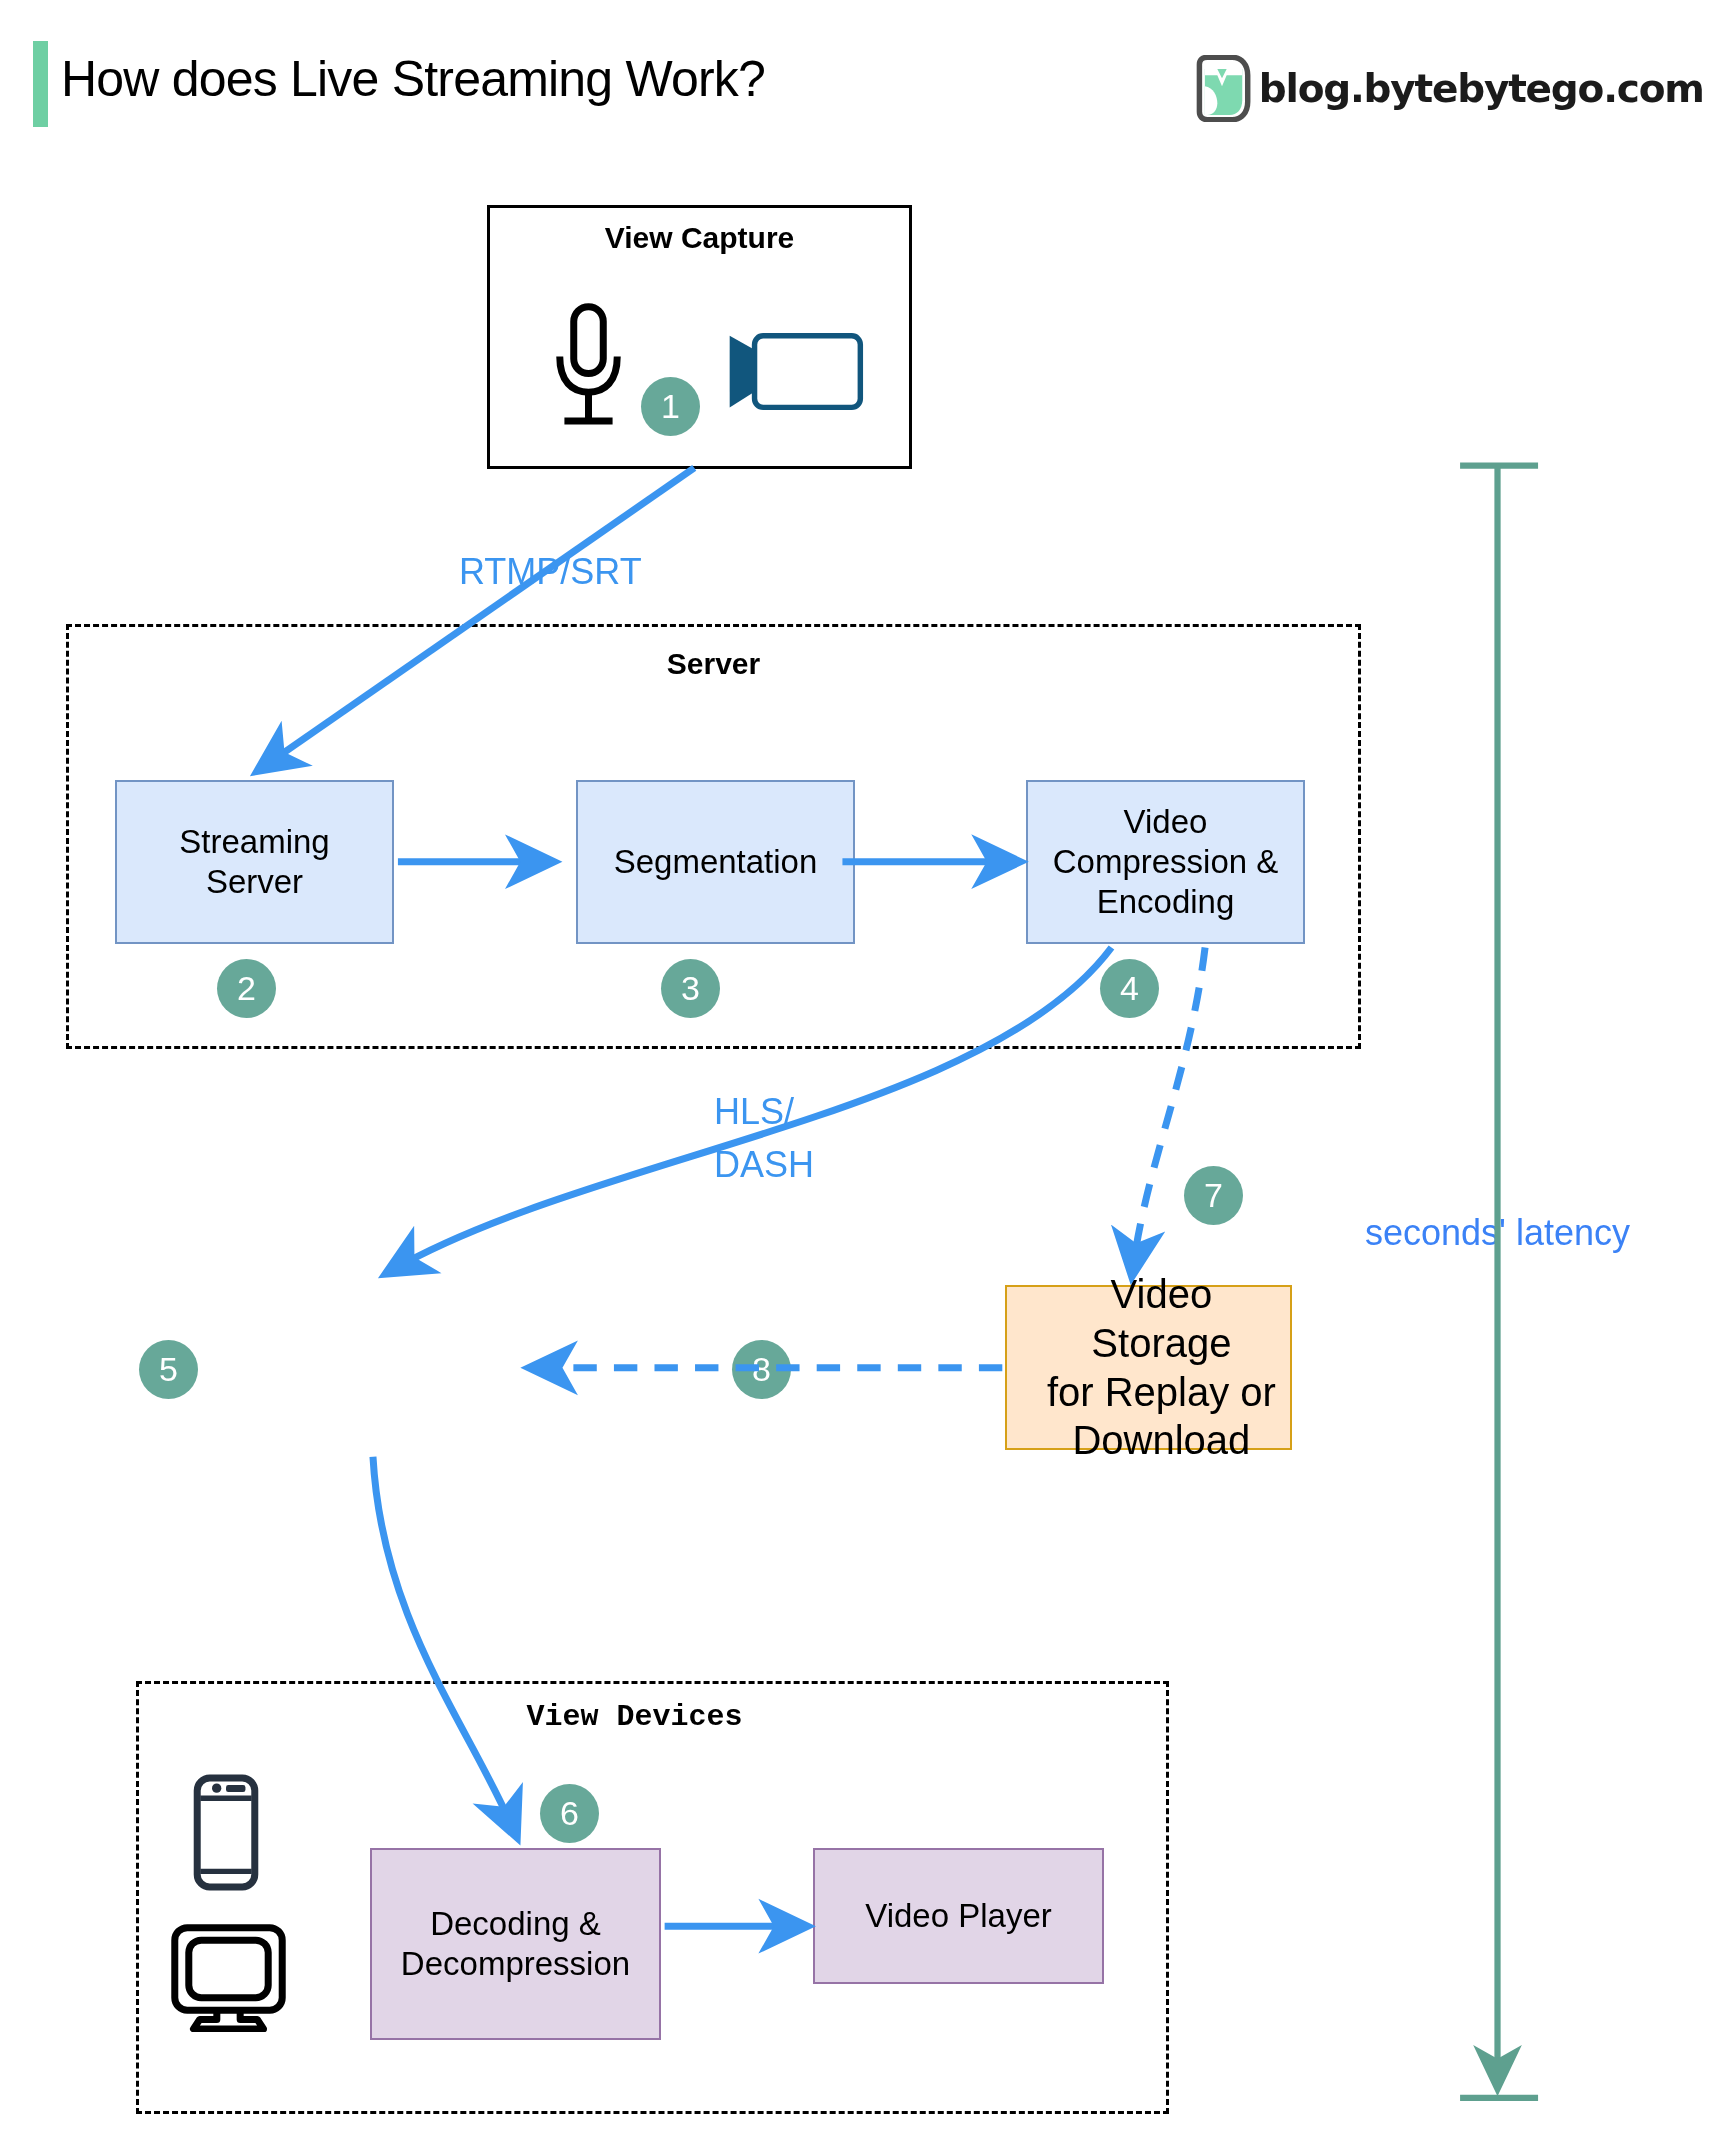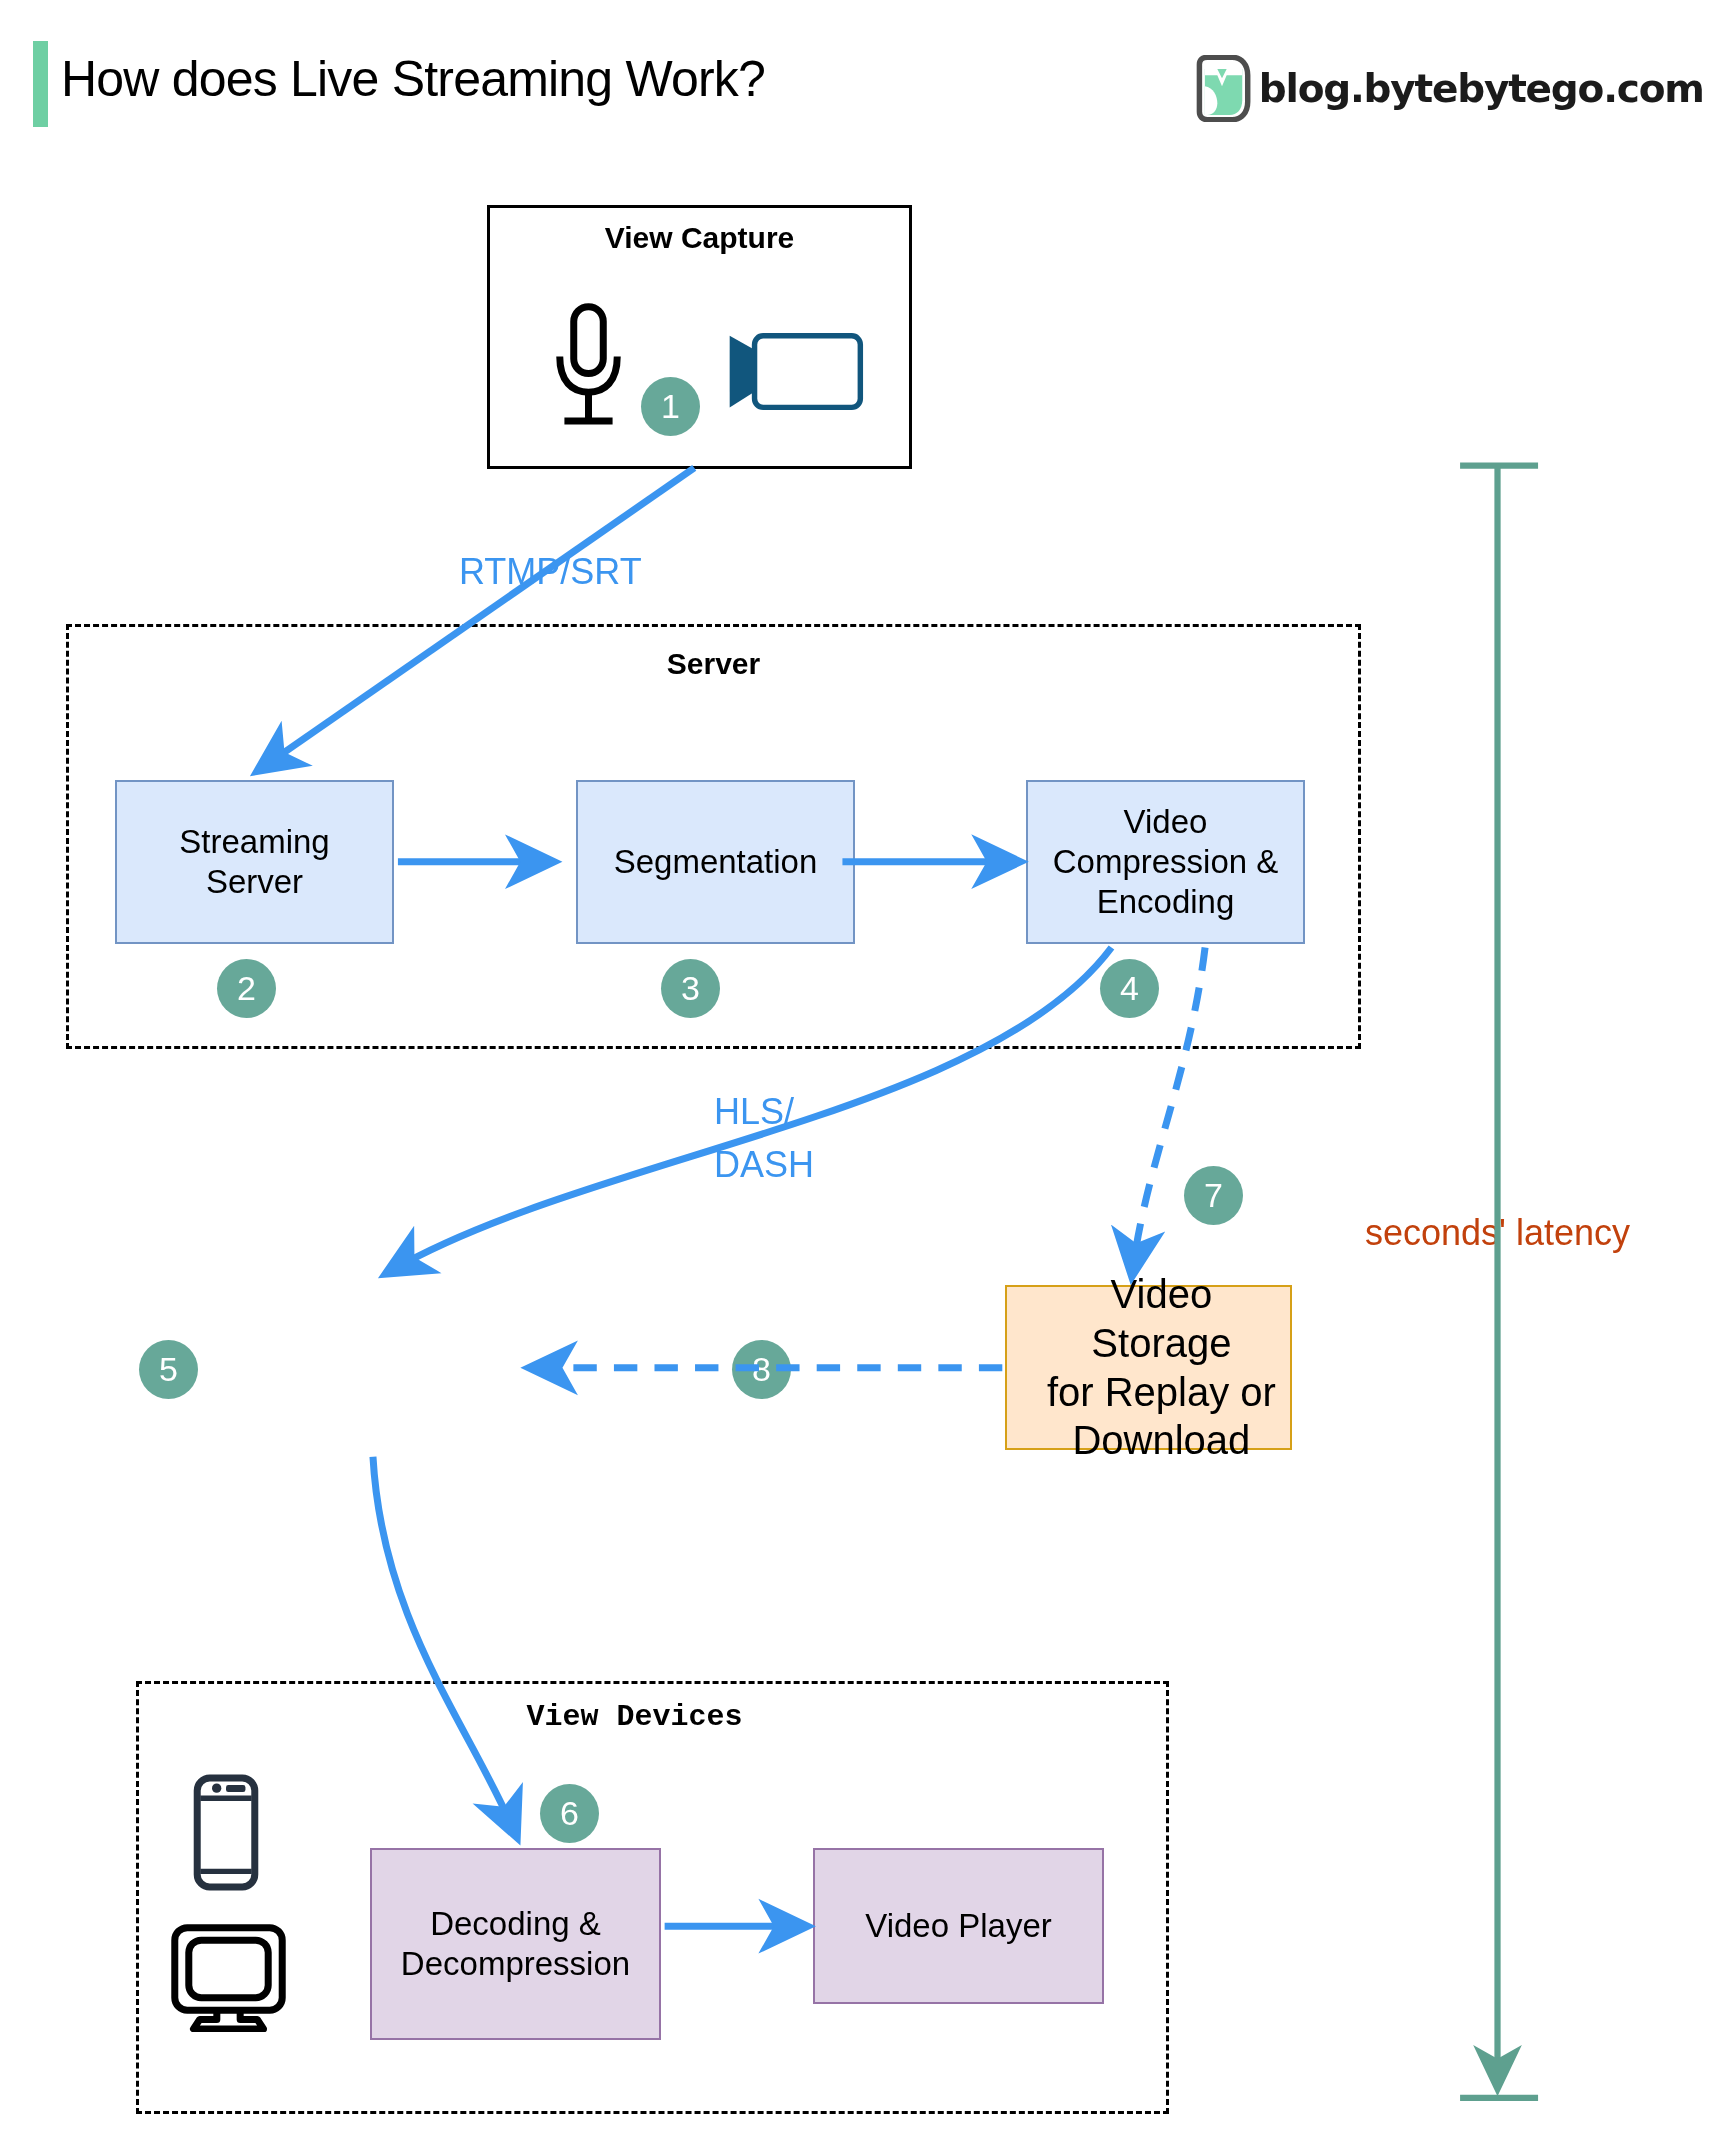--- a/index.html
+++ b/index.html
@@ -109,21 +109,21 @@
     font-size: 36px;
     white-space: nowrap;
     line-height: 1.1;
     text-align: center;
   }
 
   
   #latency-label {
     position: absolute;
     left: 1365px; top: 1212px;
-    color: #c2410c;
+    color: #3b82f6;
     font-size: 36px;
     white-space: nowrap;
   }
 
   
   #overlay {
     position: absolute;
     left: 0; top: 0;
     width: 1734px; height: 2129px;
     pointer-events: none;
@@ -206,21 +206,21 @@
     <rect x="6" y="6" width="138" height="106" rx="16" ry="16" fill="#ffffff" stroke="#000000" stroke-width="9"></rect>
     <rect x="24" y="22" width="102" height="74" rx="16" ry="16" fill="#ffffff" stroke="#000000" stroke-width="9"></rect>
     <path d="M60 112 L60 124 L38 124 L30 136 L120 136 L112 124 L90 124 L90 112" fill="none" stroke="#000000" stroke-width="9" stroke-linejoin="round"></path>
   </svg>
 
   <div class="node box-purple" style="left:370px; top:1848px; width:291px; height:192px; font-size:33px;">
     <span>Decoding &amp;<br>Decompression</span>
   </div>
   <div class="badge" style="left:540px; top:1784px;">6</div>
 
-  <div class="node box-purple" style="left:813px; top:1848px; width:291px; height:156px; font-size:33px;">
+  <div class="node box-purple" style="left:813px; top:1848px; width:291px; height:136px; font-size:33px;">
     <span>Video Player</span>
   </div>
 
   <div class="edge-label" style="left:459px; top:552px;">RTMP/SRT</div>
   <div class="edge-label" style="left:714px; top:1092px;">HLS/</div>
   <div class="edge-label" style="left:714px; top:1145px;">DASH</div>
 
   <div id="latency-label">seconds' latency</div>
 
   <svg id="overlay" viewBox="0 0 2223 2730">

